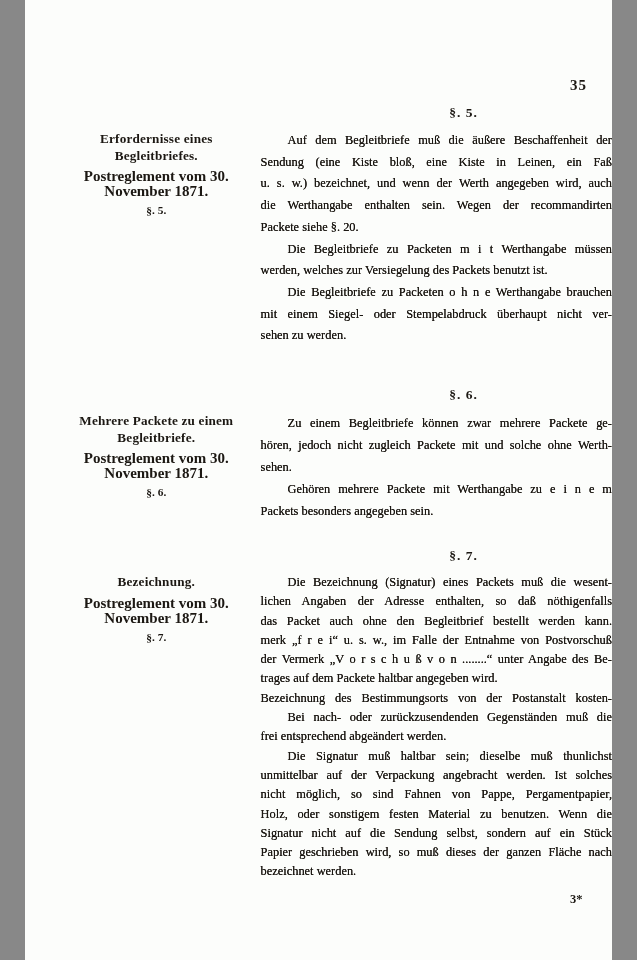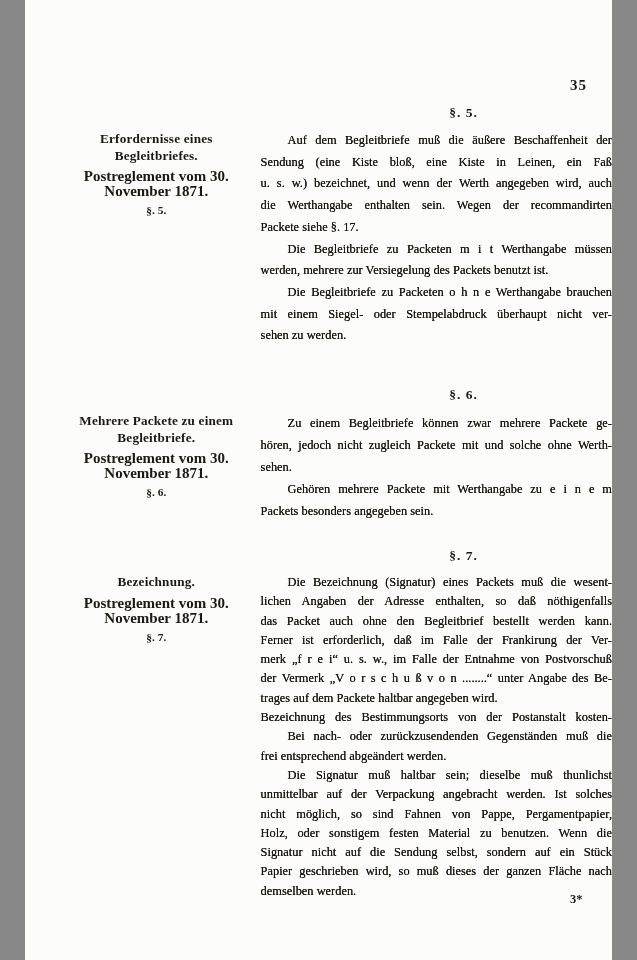--- a/index.html
+++ b/index.html
@@ -77,25 +77,25 @@
             </div>
         <div class="m-source">Postreglement vom 30. November 1871.</div>
         <div class="m-ref">§. 5.</div>
       </aside>
       <div class="body-col">
             <div class="para">
               <div class="line first">Auf dem Begleitbriefe muß die äußere Beschaffenheit der</div>
               <div class="line">Sendung (eine Kiste bloß, eine Kiste in Leinen, ein Faß</div>
               <div class="line">u. s. w.) bezeichnet, und wenn der Werth angegeben wird, auch</div>
               <div class="line">die Werthangabe enthalten sein. Wegen der recommandirten</div>
-              <div class="line plast">Packete siehe §. 17.</div>
+              <div class="line plast">Packete siehe §. 20.</div>
             </div>
             <div class="para">
               <div class="line first">Die Begleitbriefe zu Packeten m i t Werthangabe müssen</div>
-              <div class="line plast">werden, mehrere zur Versiegelung des Packets benutzt ist.</div>
+              <div class="line plast">werden, welches zur Versiegelung des Packets benutzt ist.</div>
             </div>
             <div class="para">
               <div class="line first">Die Begleitbriefe zu Packeten o h n e Werthangabe brauchen</div>
               <div class="line">mit einem Siegel- oder Stempelabdruck überhaupt nicht ver-</div>
               <div class="line plast">sehen zu werden.</div>
             </div>
           </div>
     </div>
   </section>
 
@@ -132,37 +132,36 @@
               <div>Bezeichnung.</div>
             </div>
         <div class="m-source">Postreglement vom 30. November 1871.</div>
         <div class="m-ref">§. 7.</div>
       </aside>
       <div class="body-col">
             <div class="para">
               <div class="line first">Die Bezeichnung (Signatur) eines Packets muß die wesent-</div>
               <div class="line">lichen Angaben der Adresse enthalten, so daß nöthigenfalls</div>
               <div class="line">das Packet auch ohne den Begleitbrief bestellt werden kann.</div>
-              <div class="line">Ferner ist erforderlich, daß im Falle der Frankirung der Ver-</div>
               <div class="line">merk „f r e i“ u. s. w., im Falle der Entnahme von Postvorschuß</div>
               <div class="line">der Vermerk „V o r s c h u ß  v o n ........“ unter Angabe des Be-</div>
               <div class="line plast">trages auf dem Packete haltbar angegeben wird.</div>
             </div>
             <div class="para">
               <div class="line">Bezeichnung des Bestimmungsorts von der Postanstalt kosten-</div>
               <div class="line first">Bei nach- oder zurückzusendenden Gegenständen muß die</div>
               <div class="line plast">frei entsprechend abgeändert werden.</div>
             </div>
             <div class="para">
               <div class="line first">Die Signatur muß haltbar sein; dieselbe muß thunlichst</div>
               <div class="line">unmittelbar auf der Verpackung angebracht werden. Ist solches</div>
               <div class="line">nicht möglich, so sind Fahnen von Pappe, Pergamentpapier,</div>
               <div class="line">Holz, oder sonstigem festen Material zu benutzen. Wenn die</div>
               <div class="line">Signatur nicht auf die Sendung selbst, sondern auf ein Stück</div>
               <div class="line">Papier geschrieben wird, so muß dieses der ganzen Fläche nach</div>
-              <div class="line plast">demselben werden.</div>
+              <div class="line plast">bezeichnet werden.</div>
             </div>
           </div>
     </div>
   </section>
 </div>
   <div class="sig-mark">3*</div>
 </div>
 
 </body></html>

